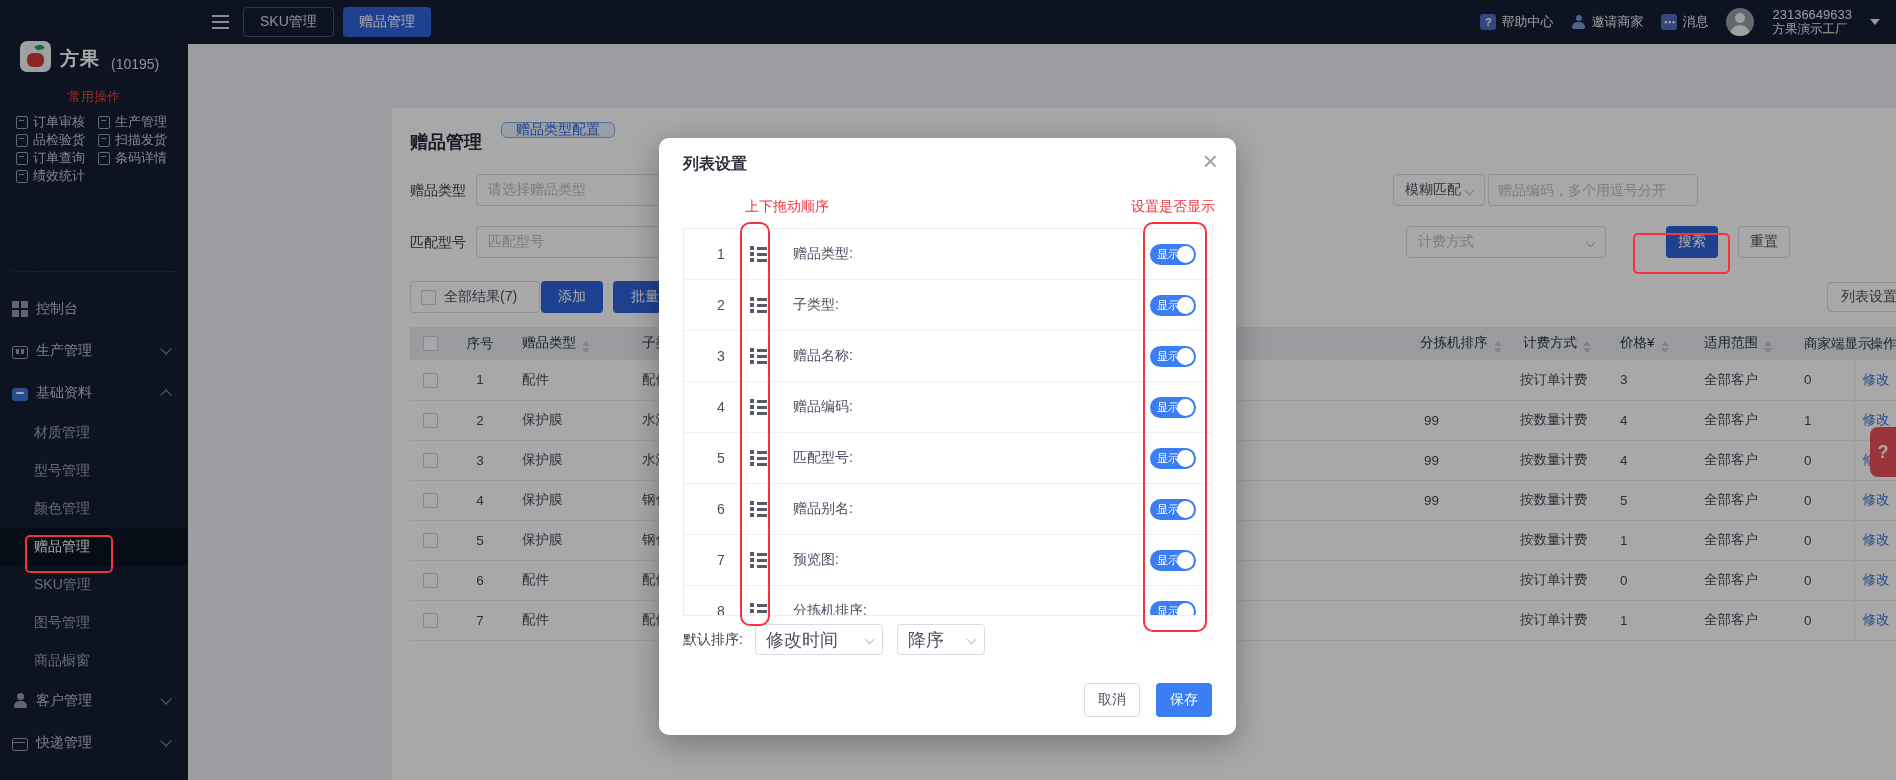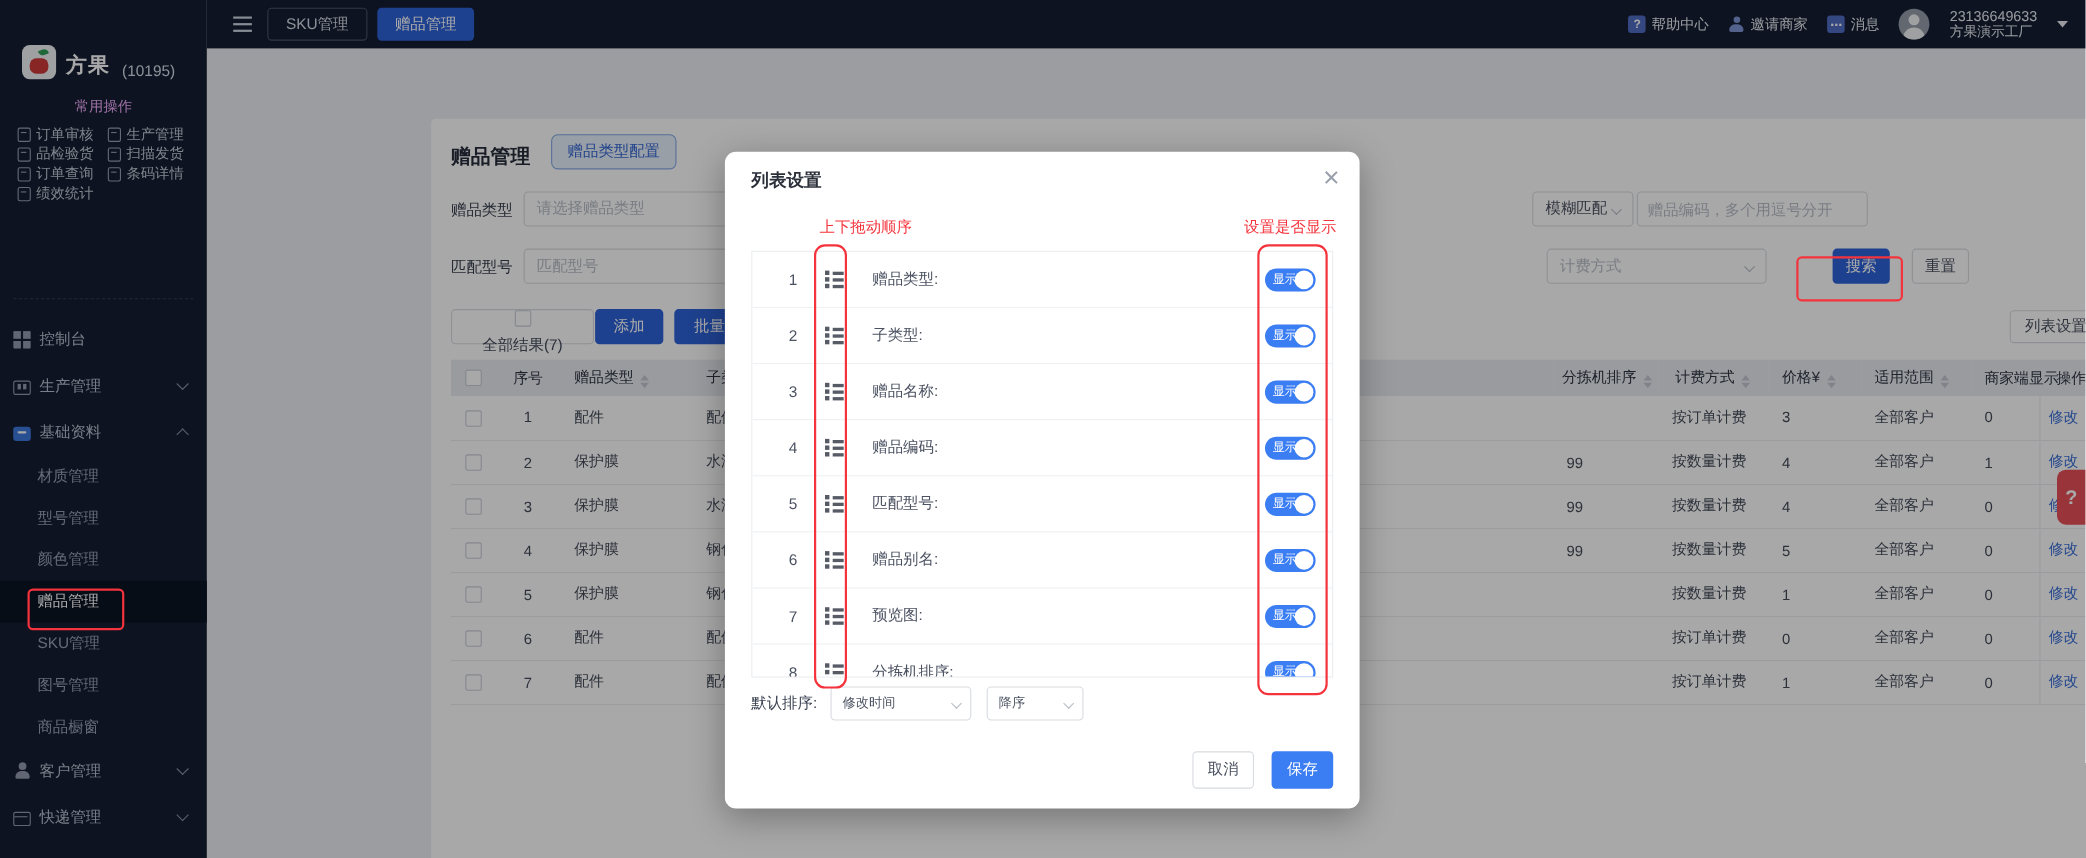--- a/index.html
+++ b/index.html
@@ -11,21 +11,21 @@
   
   #sidebar { left:0; top:0; width:188px; height:780px; background:#151e33; z-index:10; }
   .logo-row { left:20px; top:9px; display:flex; align-items:flex-end; gap:9px;margin-top:32px; }
   .logo-badge { width:31px; height:31px; background:#f2f3f6; border-radius:7px; position:relative; }
   .logo-badge::after { content:''; position:absolute; left:7px; bottom:5px; width:17px; height:14px;
     background:#cf3a3a; border-radius:6px; }
   .logo-badge::before { content:''; position:absolute; left:15px; top:4px; width:9px; height:5px;
     background:#2f9e57; border-radius:1px 6px 1px 6px; transform:rotate(-18deg); }
   .brand-name { color:#fff; font-size:19px; font-weight:bold; letter-spacing:1px; }
   .brand-code { color:#d7dce6; font-size:14px; margin-left:2px; }
-  .side-section { left:0; top:88px; width:188px; text-align:center; color:#f0abfc; font-size:13px; }
+  .side-section { left:0; top:88px; width:188px; text-align:center; color:#ef4444; font-size:13px; }
   .qgrid { left:16px; top:113px; width:162px; display:grid; grid-template-columns:82px 80px; row-gap:0; }
   .qlink { display:flex; align-items:center; gap:5px; color:#c2c8d4; font-size:13px; white-space:nowrap; }
   .qicon { width:12px; height:13px; border:1.4px solid #98a0b3; border-radius:2px; position:relative; flex:none; }
   .qicon::after { content:''; position:absolute; left:2px; top:3px; width:5px; height:1.6px; background:#98a0b3; }
   .side-divider { left:12px; top:271px; width:164px; border-top:1px dashed #2c364d; }
   .menu { left:0; top:288px; width:188px; }
   .mitem { height:42px; display:flex; align-items:center; padding-left:12px; color:#b9c0cf; font-size:14px; position:relative; }
   .mitem .mlabel { margin-left:8px; }
   .micon { width:16px; height:16px; position:relative; flex:none; }
   .icon-grid { background:
@@ -66,35 +66,35 @@
   .avatar::after { content:''; position:absolute; left:4px; top:17px; width:20px; height:12px; border-radius:10px 10px 0 0; background:#f2f3f5; }
   .acct { line-height:14px; text-align:left; }
   .acct .phone { font-size:13px; }
   .acct .company { font-size:12.5px; }
   .caret-dn { width:0; height:0; border-left:5px solid transparent; border-right:5px solid transparent; border-top:6px solid #e8ebf1; }
 
   
   #content { left:188px; top:44px; width:1708px; height:736px; background:#edeff3; }
   #card { left:204px; top:64px; width:1674px; height:706px; background:#fff; border-radius:4px; }
   .page-title { left:18px; top:22px; font-size:18px; font-weight:bold; color:#252b3a; }
-  .cfg-btn { left:109px; top:14px; width:114px; height:32px; background:#e9f1fd; border:1px solid #86a9e8; border-radius:6px;
+  .cfg-btn { left:109px; top:14px; width:114px; height:16px; background:#e9f1fd; border:1px solid #86a9e8; border-radius:6px;
     color:#3468d4; font-size:14px; display:flex; align-items:center; justify-content:center; }
   .flabel { height:32px; line-height:32px; font-size:14px; color:#3a4150; }
   .sel { height:32px; background:#fff; border:1px solid #d8dbe0; border-radius:4px; display:flex; align-items:center;
     padding:0 26px 0 11px; font-size:14px; color:#b9bec8; white-space:nowrap; overflow:hidden; }
   .sel.hasval { color:#4d5463; }
   .sel .schev { position:absolute; right:11px; top:12px; width:7px; height:7px; border-right:1.5px solid #b9bec8; border-bottom:1.5px solid #b9bec8; transform:rotate(45deg); }
   .tinput { height:32px; background:#fff; border:1px solid #d8dbe0; border-radius:4px; padding:0 9px; font-size:14px; color:#4d5463;
     font-family:"Liberation Sans","DejaVu Sans",sans-serif; }
   .tinput::placeholder { color:#b9bec8; }
   .btn { height:32px; border-radius:4px; display:flex; align-items:center; justify-content:center; font-size:14px; white-space:nowrap; }
   .btn-blue { background:#2e63d9; color:#fff; }
   .btn-gold { background:#cf9e1b; color:#fff; }
   .btn-plain { background:#fff; border:1px solid #d8dbe0; color:#4a5160; }
-  .selbox { left:18px; top:173px; width:130px; height:32px; border:1px solid #d8dbe0; border-radius:4px; display:flex; align-items:center; gap:8px; padding:0 10px; font-size:14px; color:#454c5c;flex-direction:column; }
+  .selbox { left:18px; top:173px; width:130px; height:32px; border:1px solid #d8dbe0; border-radius:4px; display:flex; align-items:center; gap:8px; padding:0 10px; font-size:14px; color:#454c5c; }
   .cb { width:15px; height:15px; background:#fff; border:1px solid #c9ced6; border-radius:2px; flex:none; }
 
   
   #gift-table { left:18px; top:219px; width:1638px; border-collapse:collapse; table-layout:fixed; }
   #gift-table th { background:#e9ecf2; height:33px; font-size:13.5px; font-weight:500; color:#2e3442; text-align:left; padding:0 0 0 12px; white-space:nowrap; }
   #gift-table td { height:40px; font-size:13.5px; color:#444b59; border-bottom:1px solid #ebedf1; padding:0 0 0 12px; white-space:nowrap; overflow:hidden; }
   #gift-table .ctr { text-align:center; padding:0; }
   #gift-table .opcol { border-left:1px solid #e9ebf0; }
   .sort { display:inline-flex; flex-direction:column; gap:2px; margin-left:6px; vertical-align:1px; }
   .sort i { width:0; height:0; border-left:4px solid transparent; border-right:4px solid transparent; display:block; }
@@ -119,21 +119,21 @@
   .drag { display:flex; flex-direction:column; gap:2.5px; margin-left:20px; width:17px; }
   .drag i { display:flex; align-items:center; gap:3px; height:3.5px; }
   .drag i::before { content:''; width:3.5px; height:3.5px; background:#565b66; }
   .drag i::after { content:''; width:10px; height:3px; background:#565b66; }
   .flabel2 { margin-left:26px; font-size:14px; color:#4a5160; }
   .switch { margin-left:auto; margin-right:15px; width:46px; height:21px; border-radius:11px; background:#3b7df2; position:relative; flex:none; }
   .switch .sw-txt { position:absolute; left:7px; top:4px; font-size:11px; color:#fff; line-height:13px; }
   .switch::after { content:''; position:absolute; right:2px; top:2px; width:17px; height:17px; border-radius:50%; background:#fff; }
   .ann-box { border:2.5px solid #f4333c; border-radius:10px; z-index:72; }
   .sortbar-label { left:24px; top:486px; height:31px; line-height:31px; font-size:14px; color:#3a4150; }
-  .msel { position:absolute; height:31px; background:#fff; border:1px solid #d8dbe0; border-radius:4px; display:flex; align-items:center; padding:0 24px 0 10px; font-size:12px; color:#4d5463; }
+  .msel { position:absolute; height:31px; background:#fff; border:1px solid #d8dbe0; border-radius:4px; display:flex; align-items:center; padding:0 24px 0 10px; font-size:18px; color:#4d5463; }
   .msel .schev { position:absolute; right:9px; top:11px; width:7px; height:7px; border-right:1.5px solid #b9bec8; border-bottom:1.5px solid #b9bec8; transform:rotate(45deg); }
   .mbtn { position:absolute; top:545px; width:56px; height:34px; border-radius:4px; display:flex; align-items:center; justify-content:center; font-size:14px; }
   .mbtn.cancel { left:425px; background:#fff; border:1px solid #d8dbe0; color:#4a5160; }
   .mbtn.save { left:497px; background:#3b7df2; color:#fff; }
 
   .ann-rect-page { position:absolute; border:2.5px solid #f4333c; border-radius:5px; z-index:70; }
 </style>
 </head>
 <body>
 

